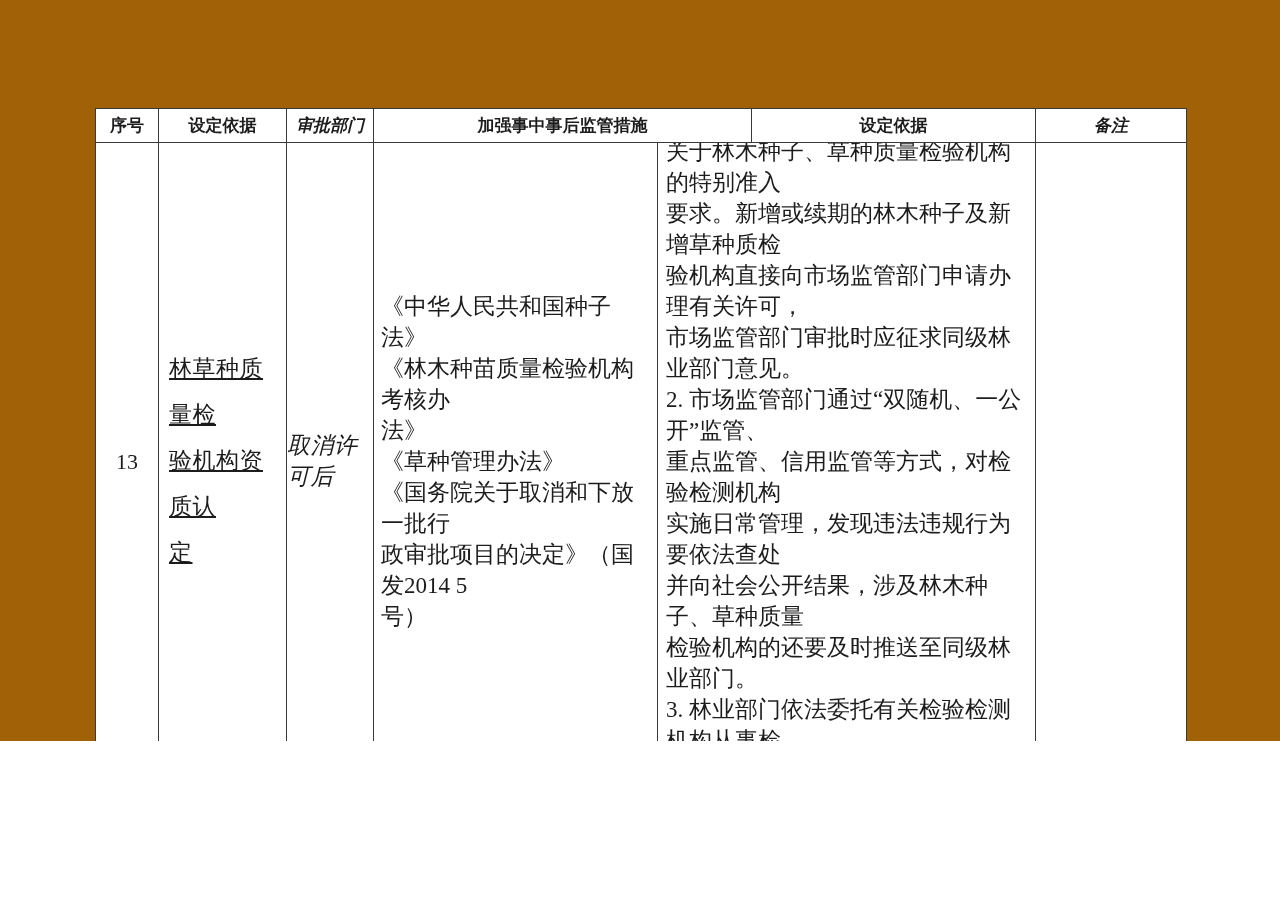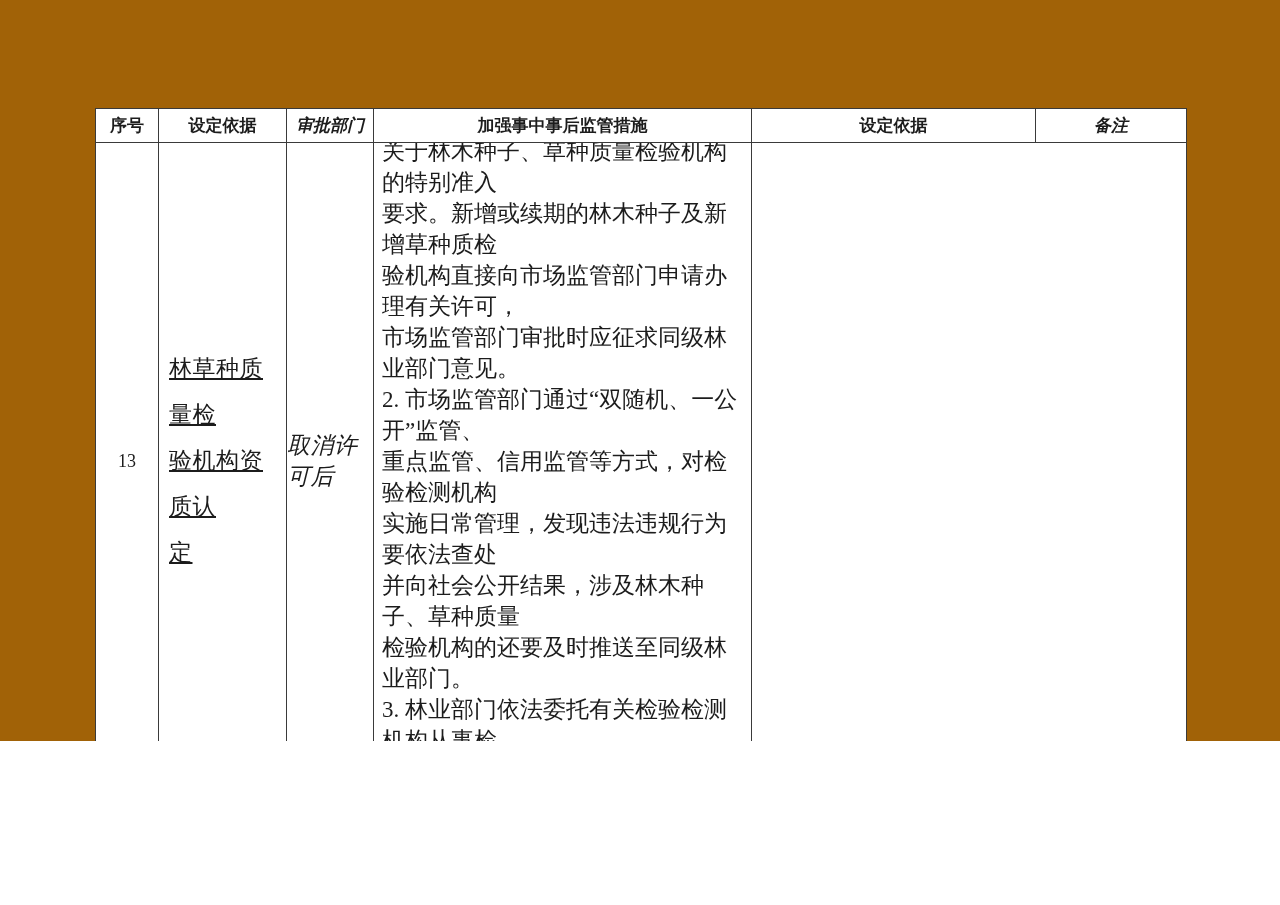--- a/index.html
+++ b/index.html
@@ -59,21 +59,21 @@
     font-size: 17px;
     line-height: 17px;
   }
   .body .cell {
     font-size: 23px;
     line-height: 31px;
     white-space: pre-line;
   }
   .body .c0 {
     align-items: center;
-    font-size: 18px;
+    font-size: 22px;
   }
   .body .c1 {
     padding: 0 10px;
     line-height: 46px;
     letter-spacing: 0.5px;
     text-decoration: underline;
   }
   .body .c2 { align-items: center; letter-spacing: 0.5px; }
   .body .c3 { padding: 0 6px 0 7px; }
   .body .c4 { padding: 0 2px 0 8px; }
@@ -103,20 +103,27 @@
       <div class="cell c3">设定依据</div>
       <div class="cell c5">备注</div>
     </div>
 
     <div class="trow body">
       <div class="cell c0">13</div>
       <div class="cell c1">林草种质量检
 验机构资质认
 定</div>
       <div class="cell c2">取消许可后</div>
+      <div class="cell c3">《中华人民共和国种子法》
+《林木种苗质量检验机构考核办
+法》
+《草种管理办法》
+《国务院关于取消和下放一批行
+政审批项目的决定》（国发2014 5
+号）</div>
       <div class="cell c4">取消许可后，林业部门和市场监管部门要通过
 以下措施加强监管：
 1. 省市场监管局规定或调整检验检测机构准入
 条件时，应征求省林业局意见，落实林业部门
 关于林木种子、草种质量检验机构的特别准入
 要求。新增或续期的林木种子及新增草种质检
 验机构直接向市场监管部门申请办理有关许可，
 市场监管部门审批时应征求同级林业部门意见。
 2. 市场监管部门通过“双随机、一公开”监管、
 重点监管、信用监管等方式，对检验检测机构

